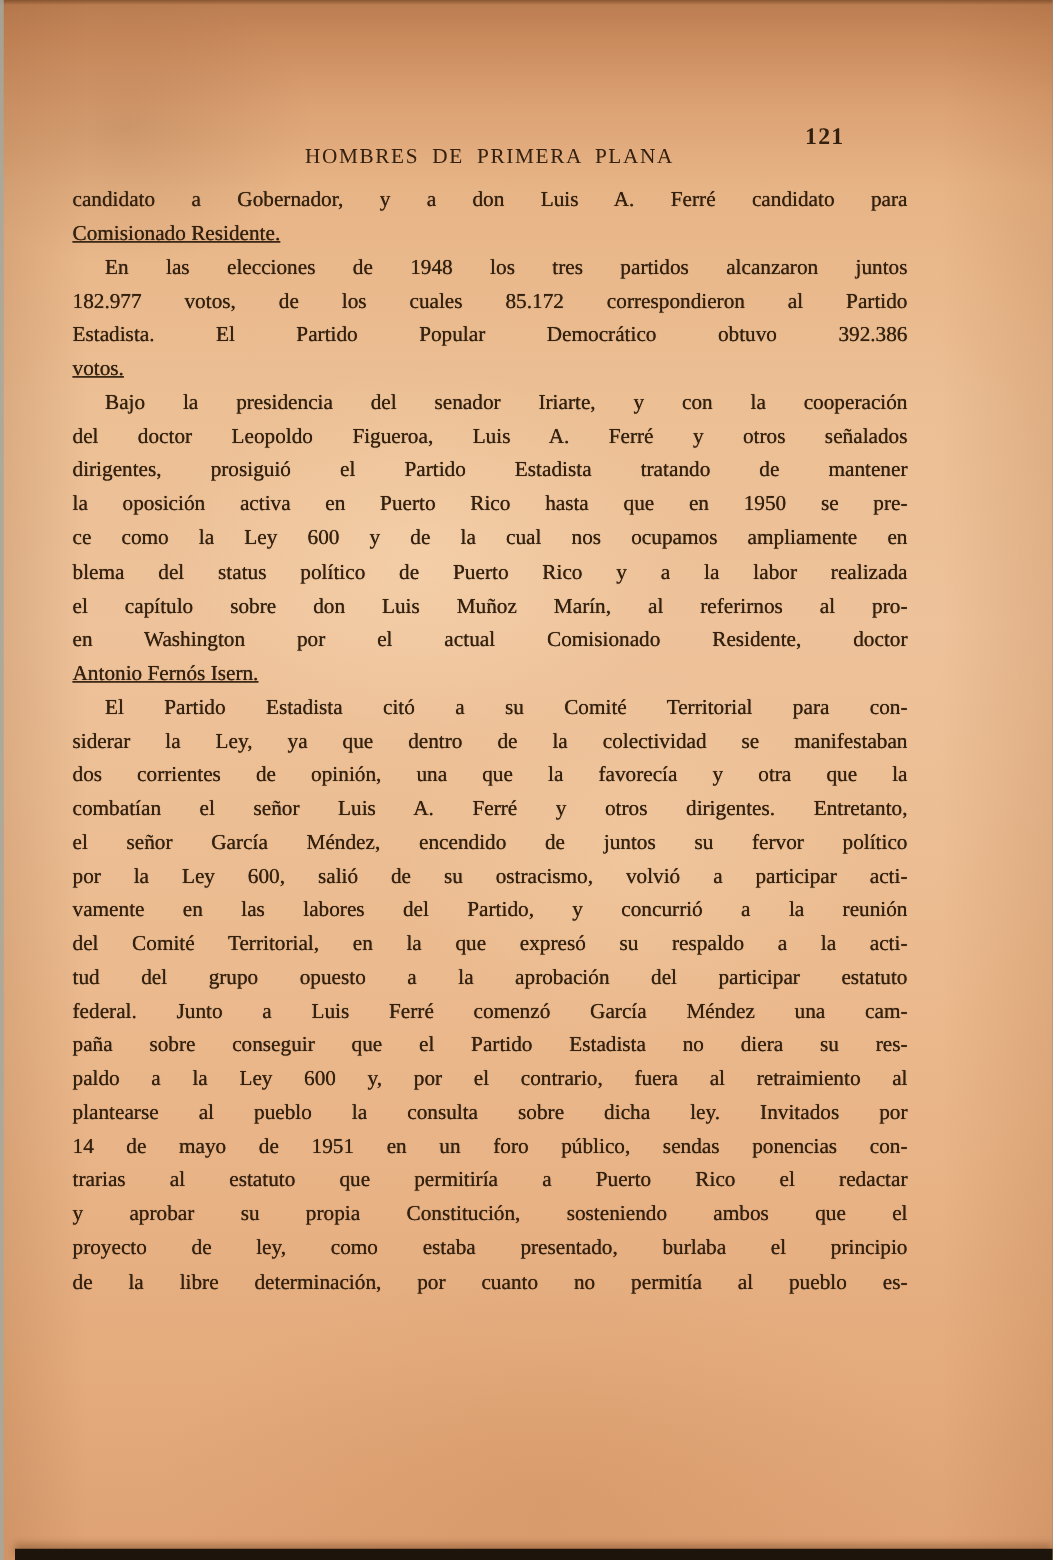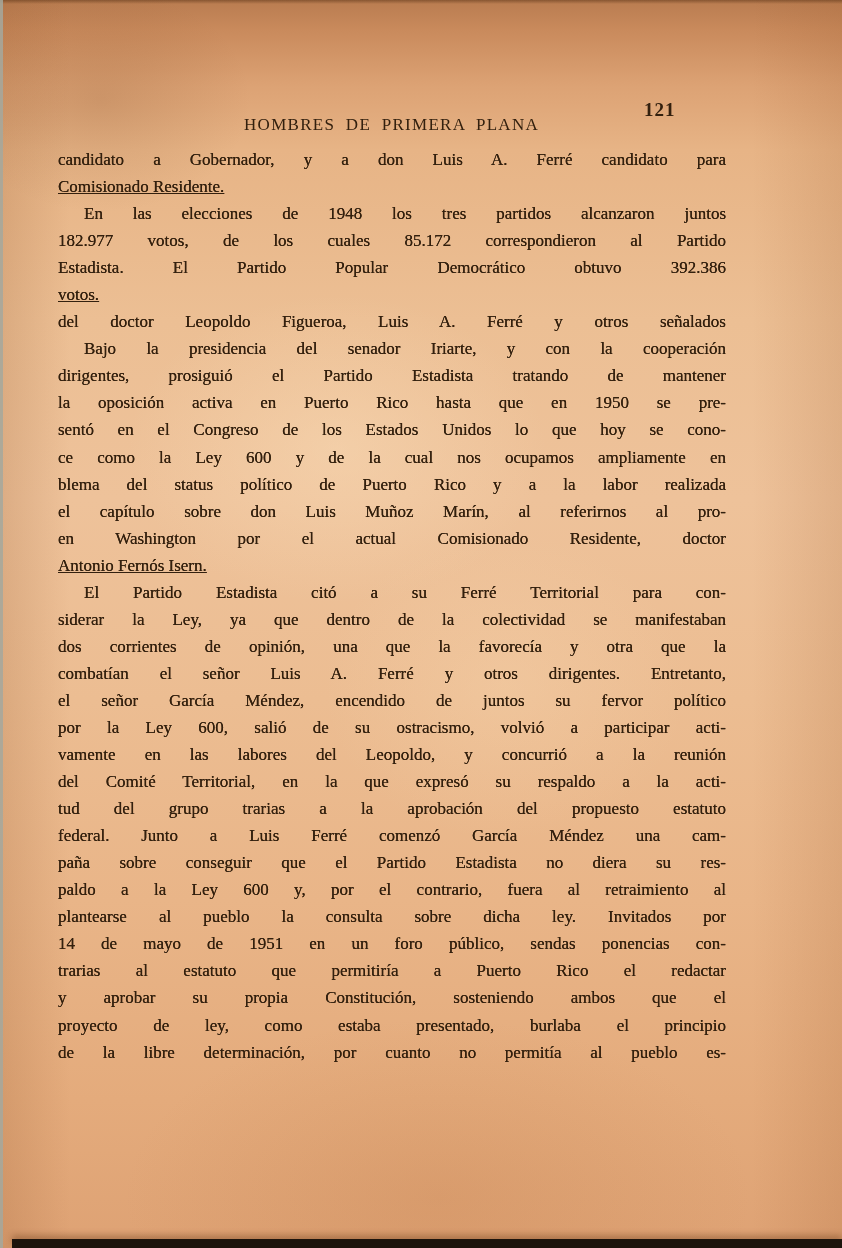--- a/index.html
+++ b/index.html
@@ -105,39 +105,38 @@
 
   <div class="folio">121</div>
 
   <div class="body-text">
       <div class="line">candidato a Gobernador, y a don Luis A. Ferré candidato para</div>
       <div class="line para-end">Comisionado Residente.</div>
       <div class="line para-start">En las elecciones de 1948 los tres partidos alcanzaron juntos</div>
       <div class="line">182.977 votos, de los cuales 85.172 correspondieron al Partido</div>
       <div class="line">Estadista. El Partido Popular Democrático obtuvo 392.386</div>
       <div class="line para-end">votos.</div>
+      <div class="line para-start">Bajo la presidencia del senador Iriarte, y con la cooperación</div>
       <div class="line">del doctor Leopoldo Figueroa, Luis A. Ferré y otros señalados</div>
-      <div class="line para-start">Bajo la presidencia del senador Iriarte, y con la cooperación</div>
       <div class="line">dirigentes, prosiguió el Partido Estadista tratando de mantener</div>
       <div class="line">la oposición activa en Puerto Rico hasta que en 1950 se pre-</div>
-      <div class="line">sentó en el Congreso de los Estados Unidos lo que hoy se cono-</div>
       <div class="line">ce como la Ley 600 y de la cual nos ocupamos ampliamente en</div>
       <div class="line">blema del status político de Puerto Rico y a la labor realizada</div>
       <div class="line">el capítulo sobre don Luis Muñoz Marín, al referirnos al pro-</div>
       <div class="line">en Washington por el actual Comisionado Residente, doctor</div>
       <div class="line para-end">Antonio Fernós Isern.</div>
-      <div class="line para-start">El Partido Estadista citó a su Ferré Territorial para con-</div>
+      <div class="line para-start">El Partido Estadista citó a su Comité Territorial para con-</div>
       <div class="line">siderar la Ley, ya que dentro de la colectividad se manifestaban</div>
       <div class="line">dos corrientes de opinión, una que la favorecía y otra que la</div>
       <div class="line">combatían el señor Luis A. Ferré y otros dirigentes. Entretanto,</div>
       <div class="line">el señor García Méndez, encendido de juntos su fervor político</div>
       <div class="line">por la Ley 600, salió de su ostracismo, volvió a participar acti-</div>
-      <div class="line">vamente en las labores del Leopoldo, y concurrió a la reunión</div>
+      <div class="line">vamente en las labores del Partido, y concurrió a la reunión</div>
       <div class="line">del Comité Territorial, en la que expresó su respaldo a la acti-</div>
-      <div class="line">tud del grupo trarias a la aprobación del propuesto estatuto</div>
+      <div class="line">tud del grupo opuesto a la aprobación del participar estatuto</div>
       <div class="line">federal. Junto a Luis Ferré comenzó García Méndez una cam-</div>
       <div class="line">paña sobre conseguir que el Partido Estadista no diera su res-</div>
       <div class="line">paldo a la Ley 600 y, por el contrario, fuera al retraimiento al</div>
       <div class="line">plantearse al pueblo la consulta sobre dicha ley. Invitados por</div>
       <div class="line">14 de mayo de 1951 en un foro público, sendas ponencias con-</div>
       <div class="line">trarias al estatuto que permitiría a Puerto Rico el redactar</div>
       <div class="line">y aprobar su propia Constitución, sosteniendo ambos que el</div>
       <div class="line">proyecto de ley, como estaba presentado, burlaba el principio</div>
       <div class="line">de la libre determinación, por cuanto no permitía al pueblo es-</div>
     </div>

